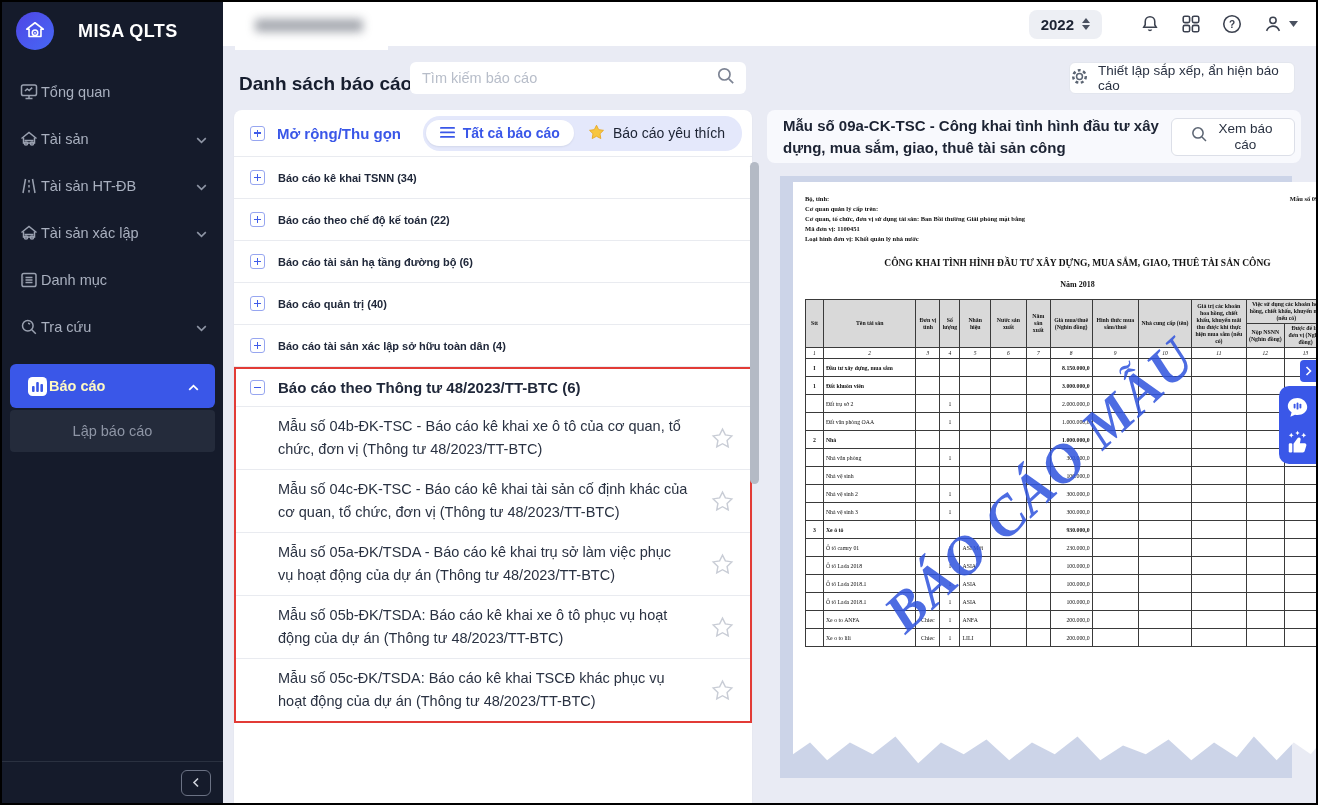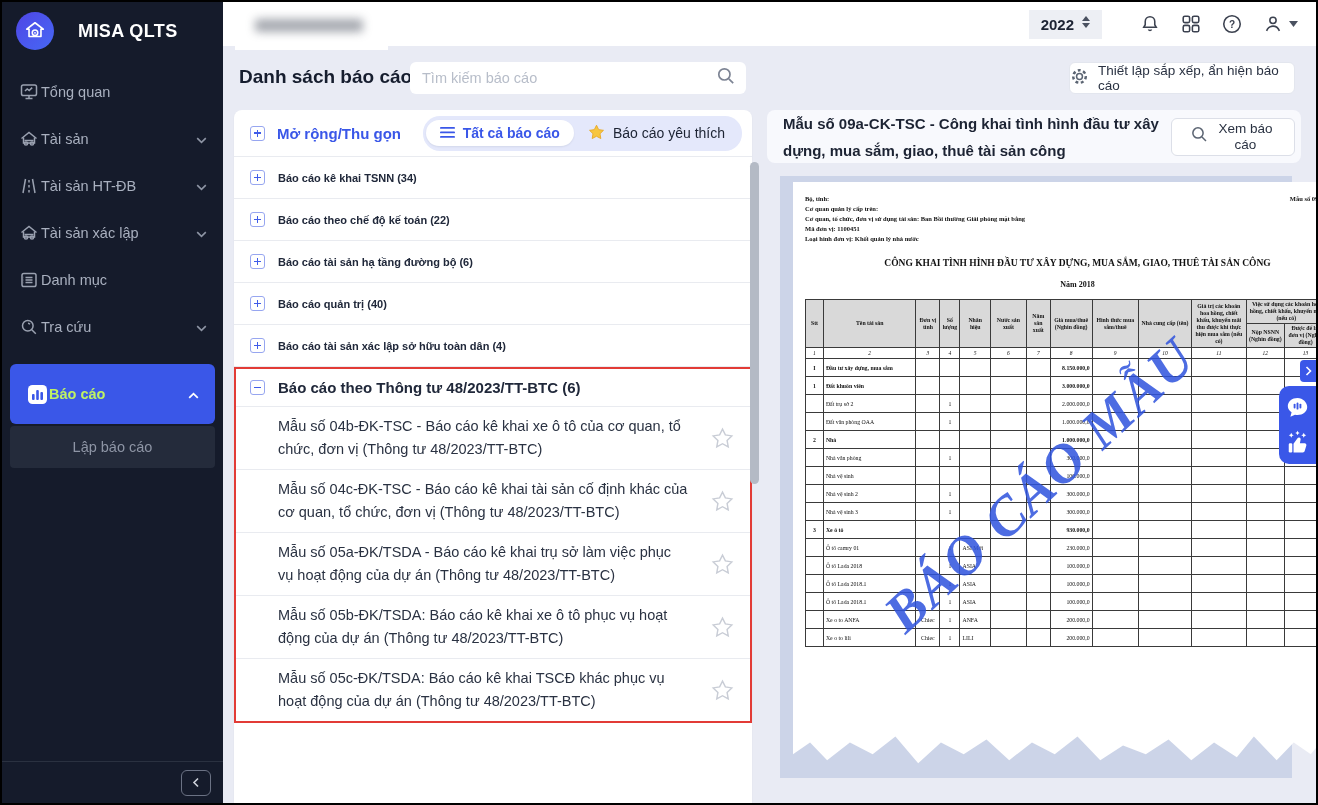--- a/index.html
+++ b/index.html
@@ -8,36 +8,36 @@
 
   
   .sidebar{position:absolute;left:0;top:0;width:221px;height:801px;background:#151b2b;color:#aab0bd;z-index:5}
   .logo-row{display:flex;align-items:center;gap:24px;padding:10px 0 10px 14px;height:58px}
   .logo-badge{width:38px;height:38px;border-radius:50%;background:linear-gradient(135deg,#4f46e5,#4668f5);display:flex;align-items:center;justify-content:center}
   .logo-name{color:#fff;font-size:18px;font-weight:700;letter-spacing:.4px}
   .nav{padding-top:8px}
   .nav-item{display:flex;align-items:center;gap:1px;height:47px;padding:0 16px;cursor:pointer;font-size:14.5px;color:#a9b0bf}
   .nav-item .nicon{width:22px;display:flex;justify-content:center}
   .nav-item .nlabel{flex:1}
-  .nav-item.active{background:#3a57e8;color:#bef264;border-radius:6px;margin:14px 8px 0 8px;height:60px;font-weight:700}
+  .nav-item.active{background:#3a57e8;color:#fef9c3;border-radius:6px;margin:14px 8px 0 8px;height:44px;font-weight:700}
   .nav-sub{background:#242b3b;border-radius:4px;margin:2px 8px 0 8px;height:42px;display:flex;align-items:center;justify-content:center;font-size:14.5px;color:#8e95a5;cursor:pointer}
   .side-foot{position:absolute;bottom:0;left:0;right:0;height:42px;border-top:1px solid #2a3140;display:flex;align-items:center;justify-content:flex-end;padding-right:12px}
   .collapse-btn{width:30px;height:26px;border:1px solid #6b7284;border-radius:6px;display:flex;align-items:center;justify-content:center;cursor:pointer;background:transparent}
 
   
   .topbar{position:absolute;left:221px;top:0;right:0;height:44px;background:#fff}
   .org-tab{position:absolute;left:12px;top:2px;width:153px;height:46px;background:#fff;border-radius:8px 8px 0 0}
   .org-blur{width:108px;height:13px;background:#5c626e;opacity:.55;filter:blur(5px);border-radius:3px;margin:15px 0 0 20px}
   .top-right{position:absolute;right:18px;top:0;height:44px;display:flex;align-items:center;gap:19px}
-  .year-pill{display:flex;gap:8px;background:#edeff4;border-radius:0;padding:6px 12px;font-size:15px;font-weight:700;color:#1c2333;cursor:pointer;margin-right:18px}
+  .year-pill{display:flex;align-items:center;gap:8px;background:#edeff4;border-radius:8px;padding:6px 12px;font-size:15px;font-weight:700;color:#1c2333;cursor:pointer;margin-right:18px}
   .spin{display:flex;flex-direction:column;gap:2px}
   .icon-btn{display:flex;align-items:center;cursor:pointer}
 
   
-  .page-head-title{position:absolute;left:237px;top:64px;font-size:19px;font-weight:700;color:#161d2e}
+  .page-head-title{position:absolute;left:237px;top:71px;font-size:19px;font-weight:700;color:#161d2e}
   .search-box{position:absolute;left:408px;top:60px;width:336px;height:32px;background:#fff;border-radius:6px;display:flex;align-items:center;padding:0 10px 0 12px}
   .search-box input{border:none;outline:none;flex:1;font-size:14.5px;color:#333;font-family:"Liberation Sans",sans-serif;background:transparent}
   .search-box input::placeholder{color:#b7bdc9}
   .settings-btn{position:absolute;left:1067px;top:60px;width:226px;height:32px;background:#fff;border:1px solid #e3e6ee;border-radius:6px;display:flex;align-items:center;justify-content:center;gap:9px;font-size:13.5px;color:#2a3242;cursor:pointer}
 
   
   .list-card{position:absolute;left:232px;top:108px;width:518px;height:697px;background:#fff;border-radius:8px 8px 0 0;box-shadow:0 1px 2px rgba(16,24,40,.05)}
   .filter-row{height:47px;display:flex;align-items:center;justify-content:space-between;padding:0 10px 0 16px;border-bottom:1px solid #e9ebf0}
   .expand-toggle{display:flex;align-items:center;gap:12px;color:#3a57e8;font-size:15px;font-weight:700;cursor:pointer}
   .seg{display:flex;background:#e4e8fb;border-radius:17px;padding:3px;align-items:center}
@@ -50,21 +50,21 @@
   .red-section{border:2px solid #e23b36;}
   .red-head{height:38px;display:flex;align-items:center;gap:13px;padding:0 14px;font-size:15px;font-weight:700;color:#20283a;cursor:pointer;border-bottom:1px solid #e9ebf0}
   .report-row{display:flex;align-items:center;border-bottom:1px solid #e9ebf0;cursor:pointer}
   .report-row:last-child{border-bottom:none}
   .report-text{flex:1;padding:8px 6px 8px 42px;font-size:14.5px;line-height:23px;color:#2a3242}
   .star-btn{width:56px;display:flex;justify-content:center;cursor:pointer}
   .scroll-thumb{position:absolute;left:748px;top:160px;width:9px;height:322px;background:#b4bac5;border-radius:5px;z-index:6}
 
   
   .preview-head{position:absolute;left:765px;top:108px;width:534px;height:53px;background:#f8f9fd;border-radius:8px;display:flex;align-items:center;justify-content:space-between;padding:0 6px 0 16px}
-  .preview-title{width:386px;font-size:15px;font-weight:700;color:#1c2333;line-height:27px}
+  .preview-title{width:386px;font-size:15px;font-weight:700;color:#1c2333;line-height:22px}
   .view-btn{width:124px;height:38px;background:#fff;border:1px solid #dcdfe8;border-radius:6px;display:flex;align-items:center;justify-content:center;gap:6px;cursor:pointer}
   .view-btn .vb-label{font-size:13.5px;color:#2a3242;text-align:center;width:62px;line-height:16px}
   .preview-area{position:absolute;left:778px;top:174px;width:512px;height:602px;background:#ccd4e8}
   .doc{position:absolute;left:13px;top:6px;width:569px;height:590px;background:#fff;padding:12px 12px 0 12px;font-family:"Liberation Serif",serif;color:#111;
        clip-path:polygon(0 0,100% 0,100% 94%,97% 96.5%,94% 93.5%,91% 97%,88% 95%,85% 98%,81% 94%,78% 97.5%,74% 95%,70% 98%,66% 94.5%,62% 97%,58% 95.5%,54% 98%,50% 94%,46% 97%,42% 95%,38% 98%,34% 94.5%,30% 97%,26% 95%,22% 98.5%,18% 94%,14% 97%,10% 95%,6% 98%,3% 95%,0 97%);
        filter:drop-shadow(0 2px 2px rgba(60,70,90,.45))}
   .doc-meta{font-size:6.5px;font-weight:700;line-height:10px;position:relative}
   .doc-form-no{position:absolute;right:2px;top:0;font-size:6.5px;font-weight:700}
   .doc-title{text-align:center;font-size:9.5px;font-weight:700;margin-top:14px}
   .doc-year{text-align:center;font-size:8px;font-weight:700;margin-top:12px;margin-bottom:10px}

